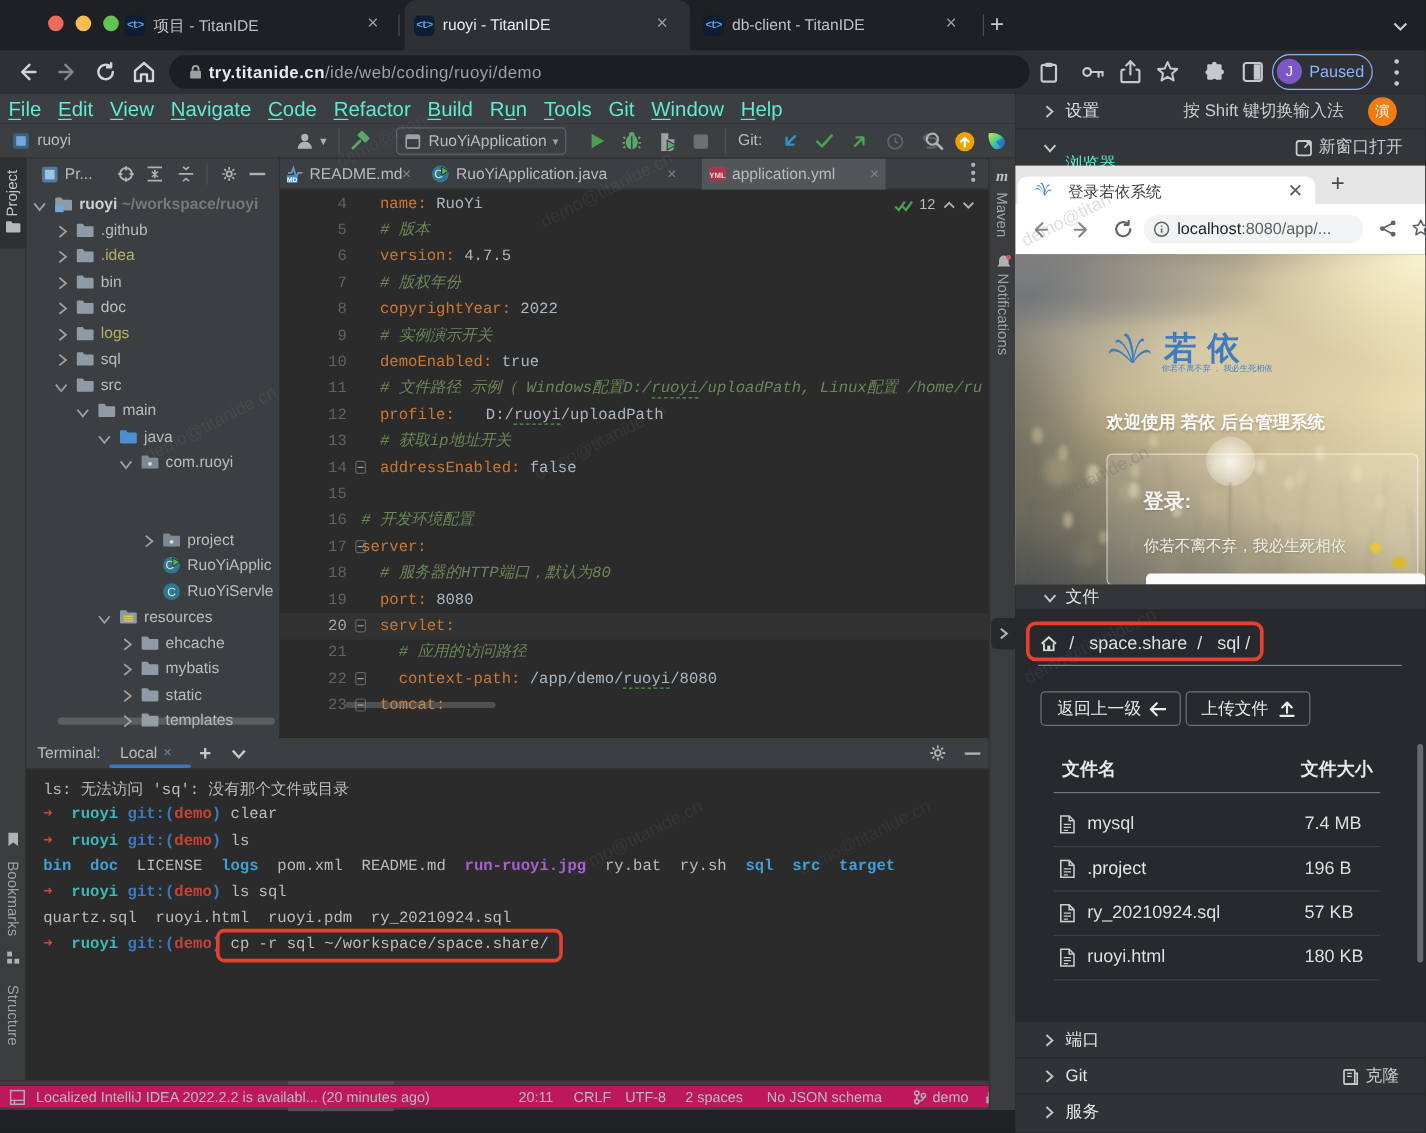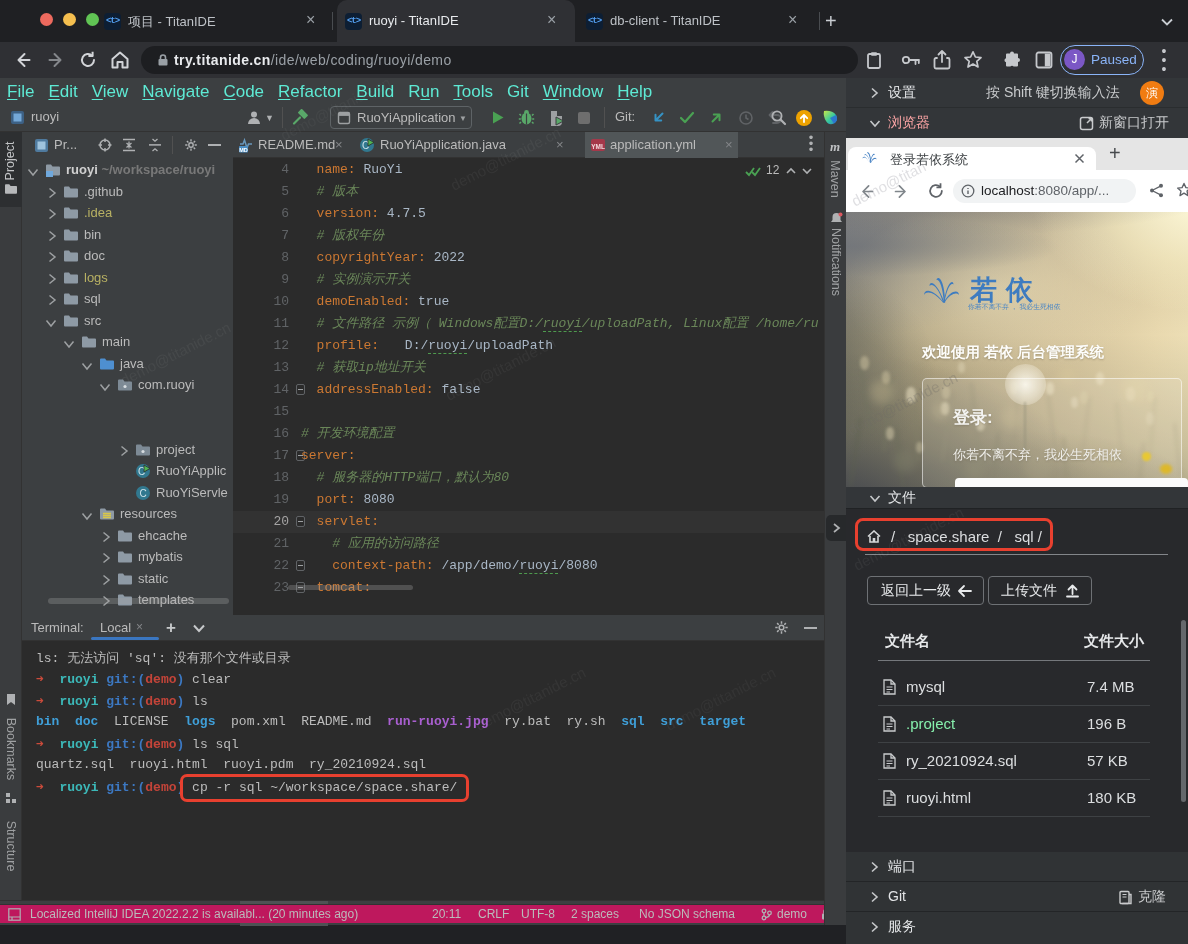--- a/index.html
+++ b/index.html
@@ -704,21 +704,21 @@
       </svg>
     <span class="abs" style="left:42px;top:6px;color:#e3e5e7;font-size:14px;">设置</span>
     <span class="abs" style="left:140px;top:6px;color:#c9cbcd;font-size:14px;">按 Shift 键切换输入法</span>
     <div class="abs" style="left:294px;top:3px;width:24px;height:24px;border-radius:50%;background:#f07c12;color:#fff;font-size:12px;text-align:center;line-height:24px;">演</div>
   </div>
 
   <div class="abs" style="left:0;top:30px;width:342px;height:30px;background:#333639;box-sizing:border-box;">
     <svg class="abs" style="left:23px;top:11px;" width="12" height="9" viewBox="0 0 12 9">
         <path d="M1.5 2 L6 7 L10.5 2" stroke="#c6c8ca" stroke-width="1.6" fill="none"></path>
       </svg>
-    <span class="abs" style="left:42px;top:6px;color:#fca5a5;font-size:14px;">浏览器</span>
+    <span class="abs" style="left:42px;top:20px;color:#5eead4;font-size:14px;">浏览器</span>
     <svg class="abs" style="left:233px;top:8px;" width="15" height="15" viewBox="0 0 15 15">
         <rect x="1.5" y="1.5" width="12" height="12" rx="2" stroke="#c9cbcd" stroke-width="1.5" fill="none"></rect>
         <path d="M8 7 L12.5 2.5 M9.5 2.5 H12.5 V5.5" stroke="#c9cbcd" stroke-width="1.5" fill="none"></path>
       </svg>
     <span class="abs" style="left:253px;top:6px;color:#c9cbcd;font-size:14px;">新窗口打开</span>
   </div>
 
   <div class="abs" style="left:0;top:60px;width:342px;height:32px;background:#e5e5e5;">
     <div class="abs" style="left:2px;top:9px;width:248px;height:23px;background:#fff;border-radius:8px 8px 0 0;">
       <svg class="abs" style="left:14px;top:3px;" width="16" height="16" viewBox="0 0 20 20">
@@ -891,21 +891,21 @@
           <span style="position:absolute;left:60px;top:9px;color:#dcdee0;font-size:15px;">mysql</span>
           <span style="position:absolute;left:241px;top:9px;color:#dcdee0;font-size:15px;">7.4 MB</span>
           <div style="position:absolute;left:32px;top:36px;width:272px;height:1px;background:#3e4144;"></div>
         </div>
         <div style="position:absolute;left:0;top:197px;width:342px;height:37px;">
           <svg style="position:absolute;left:37px;top:10px;" width="13" height="16" viewBox="0 0 13 16">
             <path d="M1 1 H8 L12 5 V15 H1 Z" fill="none" stroke="#c9cbcd" stroke-width="1.3"></path>
             <path d="M8 1 V5 H12" fill="none" stroke="#c9cbcd" stroke-width="1.3"></path>
             <path d="M3.5 8 H9.5 M3.5 10.5 H9.5 M3.5 13 H7" stroke="#c9cbcd" stroke-width="1"></path>
           </svg>
-          <span style="position:absolute;left:60px;top:9px;color:#86efac;font-size:15px;">.project</span>
+          <span style="position:absolute;left:60px;top:9px;color:#e5e5e5;font-size:15px;">.project</span>
           <span style="position:absolute;left:241px;top:9px;color:#dcdee0;font-size:15px;">196 B</span>
           <div style="position:absolute;left:32px;top:36px;width:272px;height:1px;background:#3e4144;"></div>
         </div>
         <div style="position:absolute;left:0;top:234px;width:342px;height:37px;">
           <svg style="position:absolute;left:37px;top:10px;" width="13" height="16" viewBox="0 0 13 16">
             <path d="M1 1 H8 L12 5 V15 H1 Z" fill="none" stroke="#c9cbcd" stroke-width="1.3"></path>
             <path d="M8 1 V5 H12" fill="none" stroke="#c9cbcd" stroke-width="1.3"></path>
             <path d="M3.5 8 H9.5 M3.5 10.5 H9.5 M3.5 13 H7" stroke="#c9cbcd" stroke-width="1"></path>
           </svg>
           <span style="position:absolute;left:60px;top:9px;color:#dcdee0;font-size:15px;">ry_20210924.sql</span>

